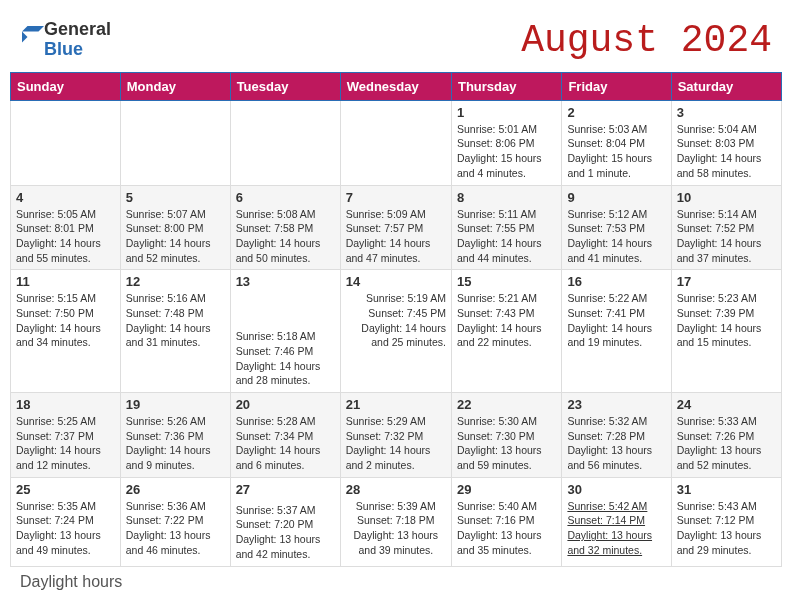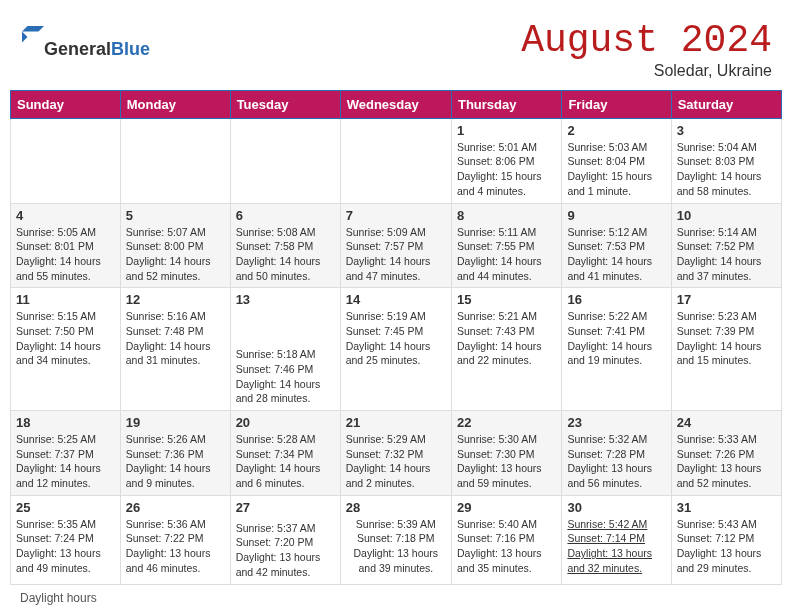--- a/index.html
+++ b/index.html
@@ -16,23 +16,22 @@
       align-items: flex-start;
       padding: 10px 10px 5px 10px;
     }
     .logo {
       display: flex;
       align-items: center;
       gap: 0;
     }
     .logo-text {
       display: flex;
-      flex-direction: row;
+      flex-direction: column;
       line-height: 1.1;
-      margin-top: 20px;
     }
     .logo-general {
       font-size: 18px;
       font-weight: bold;
       color: #333;
     }
     .logo-blue {
       font-size: 18px;
       font-weight: bold;
       color: #2a6db5;
@@ -97,41 +96,40 @@
       font-size: 10.5px;
       line-height: 1.4;
       color: #333;
     }
     .empty-cell {
       background: #fff !important;
     }
     .footer-area {
       margin-top: 6px;
       padding: 0 10px;
-      font-size: 12px;
+      font-size: 16px;
       color: #555;
     }
   </style>
 </head>
 <body>
 
 <div class="header-area">
   <div class="logo">
     <svg class="logo-icon" viewBox="0 0 40 40" xmlns="http://www.w3.org/2000/svg">
       <polygon points="0,10 30,10 40,0 10,0" fill="#2a6db5"></polygon>
       <polygon points="0,10 0,30 10,20" fill="#2a6db5"></polygon>
     </svg>
     <div class="logo-text">
       <span class="logo-general">General</span>
       <span class="logo-blue">Blue</span>
     </div>
   </div>
   <div class="title-area">
     <div class="month-title">August 2024</div>
-    <div class="location-title">Soledar, Ukraine</div>
   </div>
 </div>
 
 <table class="calendar">
   <thead>
     <tr>
     <th>Sunday</th>
         <th>Monday</th>
         <th>Tuesday</th>
         <th>Wednesday</th>
@@ -236,21 +234,21 @@
         </td>
         <td>
           <span class="day-num">13</span>
           <div class="day-info" style="white-space: pre-line; margin-top: 40px;">Sunrise: 5:18 AM
 Sunset: 7:46 PM
 Daylight: 14 hours
 and 28 minutes.</div>
         </td>
         <td>
           <span class="day-num">14</span>
-          <div class="day-info" style="white-space: pre-line;">Sunrise: 5:19 AM
+          <div class="day-info" style="white-space: pre-line; text-align: right;">Sunrise: 5:19 AM
 Sunset: 7:45 PM
 Daylight: 14 hours
 and 25 minutes.</div>
         </td>
         <td>
           <span class="day-num">15</span>
           <div class="day-info" style="white-space: pre-line;">Sunrise: 5:21 AM
 Sunset: 7:43 PM
 Daylight: 14 hours
 and 22 minutes.</div>

